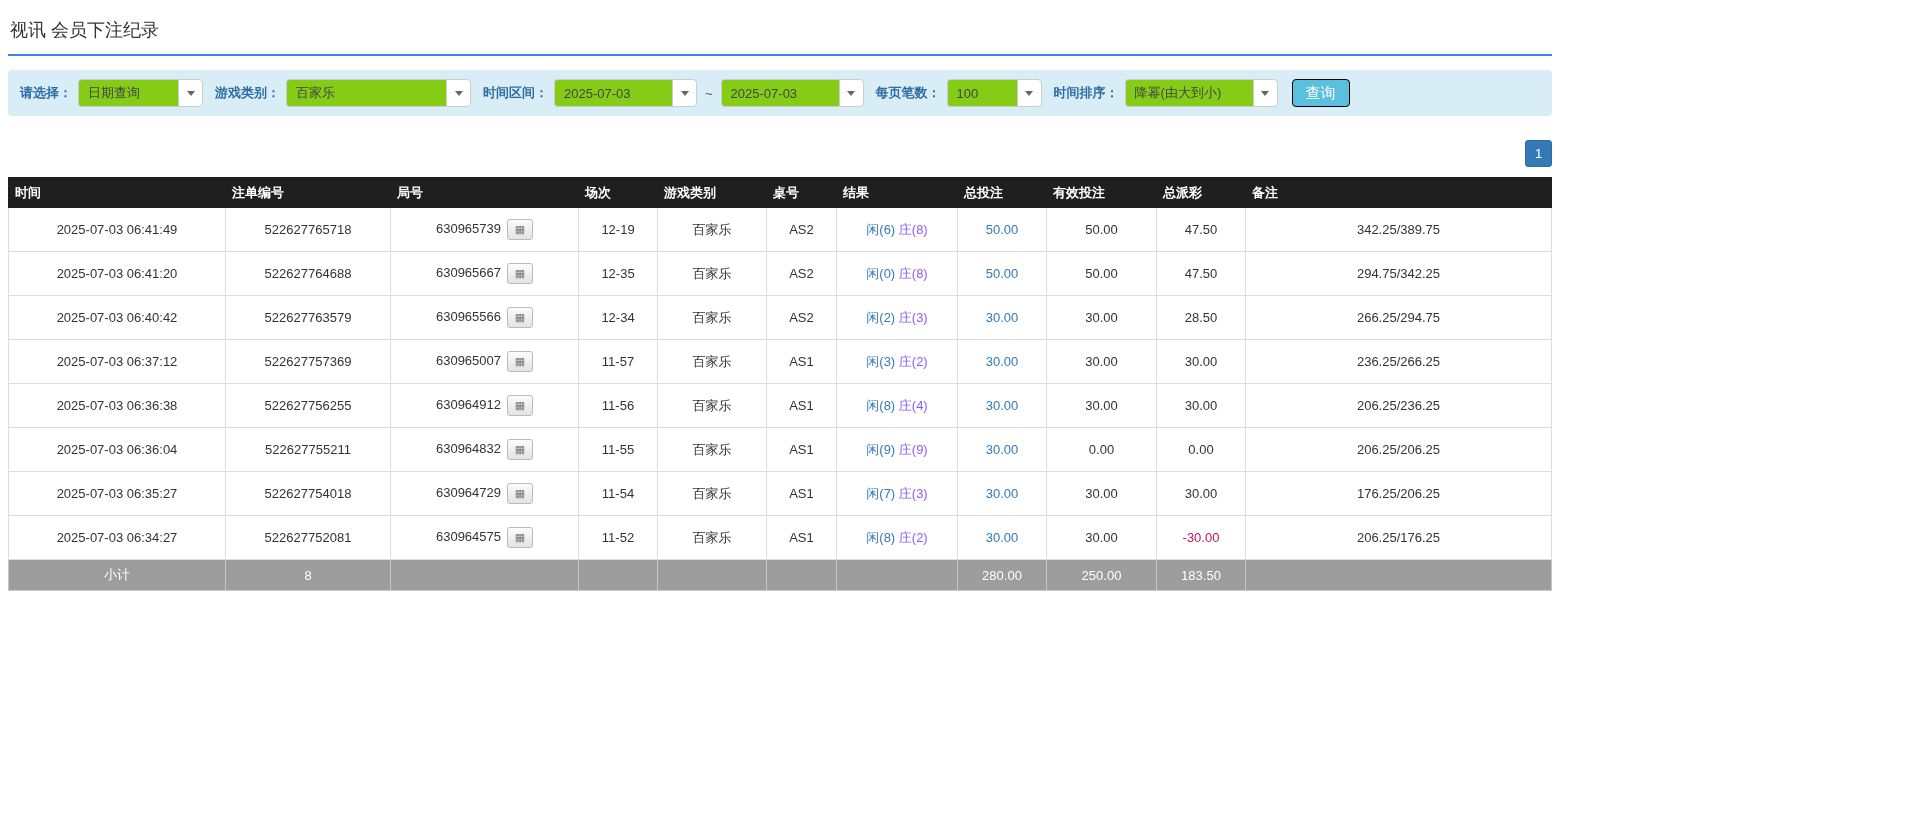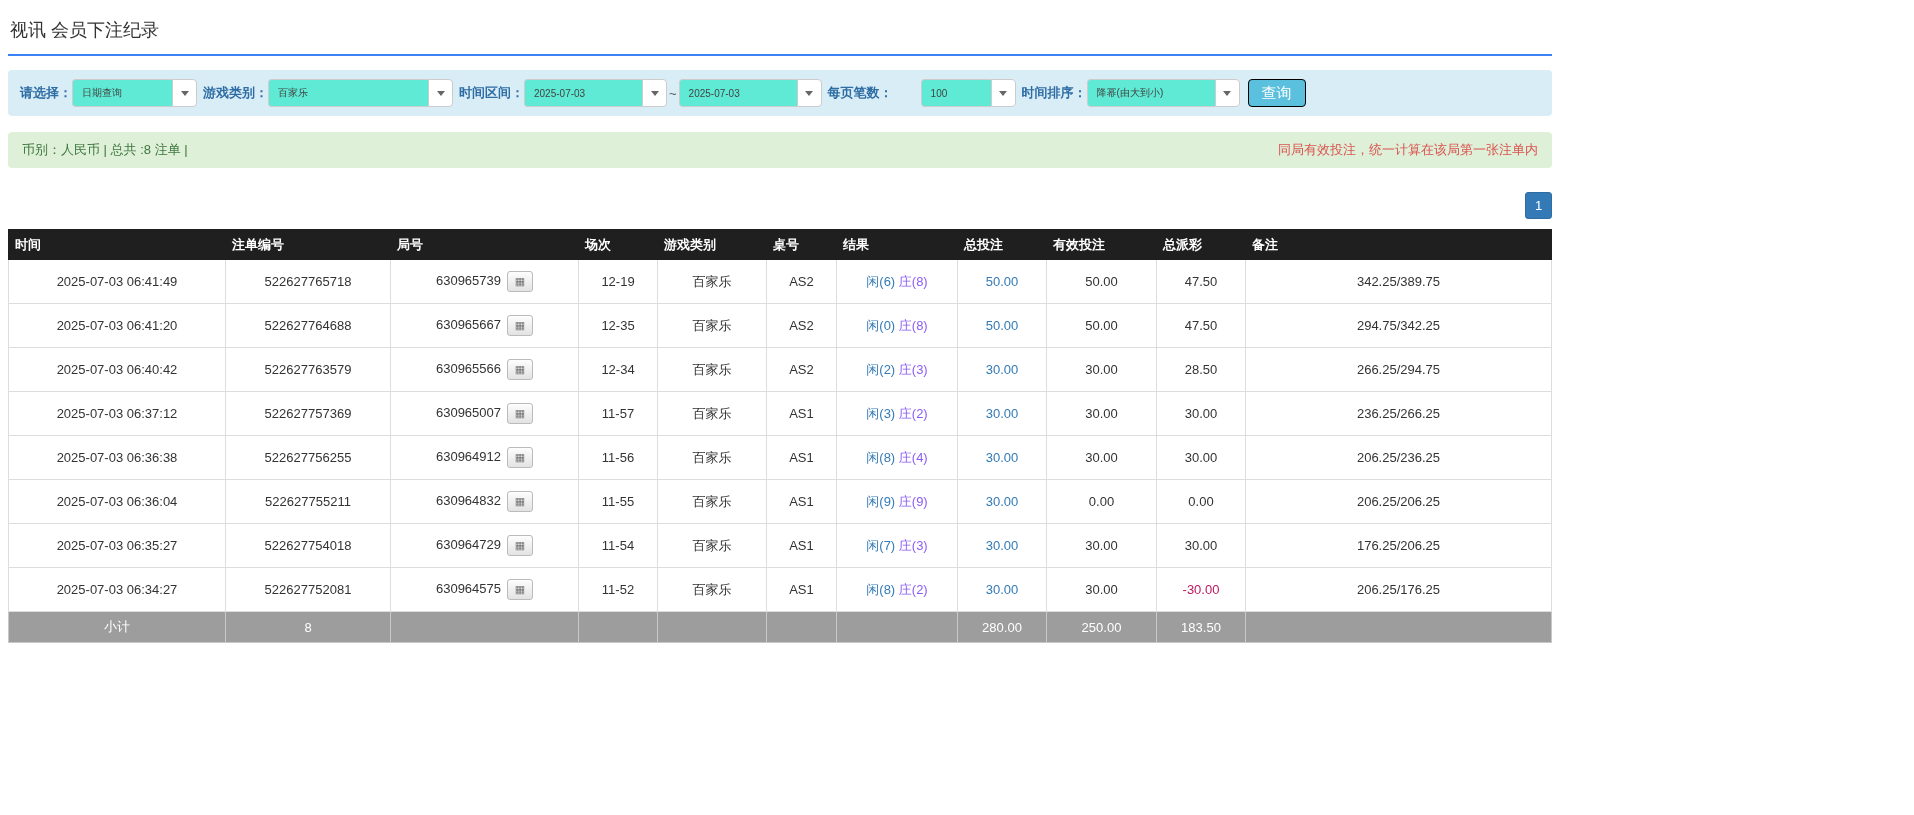--- a/index.html
+++ b/index.html
@@ -19,32 +19,33 @@
     margin-bottom: 14px;
   }
 
   
   .filter-bar {
     background: #d9edf7;
     border-radius: 4px;
     padding: 9px 12px;
     display: flex;
     align-items: center;
+    gap: 6px;
     font-size: 13px;
   }
   .flabel { color: #2e6da4; font-weight: bold; white-space: nowrap; margin-left: 6px; }
   .flabel:first-child { margin-left: 0; }
   .combo { display: inline-flex; align-items: stretch; height: 28px; }
   .combo-value {
-    background: #5eead4;
+    background: #84cc16;
     border: 1px solid #ccc;
     border-right: none;
     border-radius: 4px 0 0 4px;
     padding: 5px 9px;
-    font-size: 10px;
+    font-size: 13px;
     color: #444;
     display: inline-flex;
     align-items: center;
     white-space: nowrap;
   }
   .combo-btn {
     width: 25px;
     background: #fff;
     border: 1px solid #ccc;
     border-radius: 0 4px 4px 0;
@@ -55,21 +56,21 @@
   }
   .caret {
     width: 0; height: 0;
     border-left: 4px solid transparent;
     border-right: 4px solid transparent;
     border-top: 5px solid #666;
   }
   .w-sel  .combo-value { width: 100px; }
   .w-game .combo-value { width: 160px; }
   .w-date .combo-value { width: 118px; }
-  .w-size .combo-value { width: 70px; margin-left: 28px; }
+  .w-size .combo-value { width: 70px; }
   .w-sort .combo-value { width: 128px; }
   .tilde { color: #555; padding: 0 2px; }
   .search-button {
     height: 28px;
     padding: 0 13px;
     margin-left: 8px;
     background: #5bc0de;
     border: 1px solid #000000;
     border-radius: 4px;
     color: #fff;
@@ -210,24 +211,20 @@
     <div class="combo w-sort">
       <span class="combo-value">降幂(由大到小)</span>
       <button class="combo-btn">
           <span class="caret"></span>
         </button>
     </div>
 
     <button class="search-button">查询</button>
   </div>
 
-  <div class="summary-bar">
-    <span class="summary-left">币别：人民币 | 总共 :8 注单 |</span>
-    <span class="summary-right">同局有效投注，统一计算在该局第一张注单内</span>
-  </div>
 
   <div class="pagination-bar">
     <button class="page-btn">1</button>
   </div>
 
   <table>
     <colgroup>
       <col style="width:217px">
         <col style="width:165px">
         <col style="width:188px">

